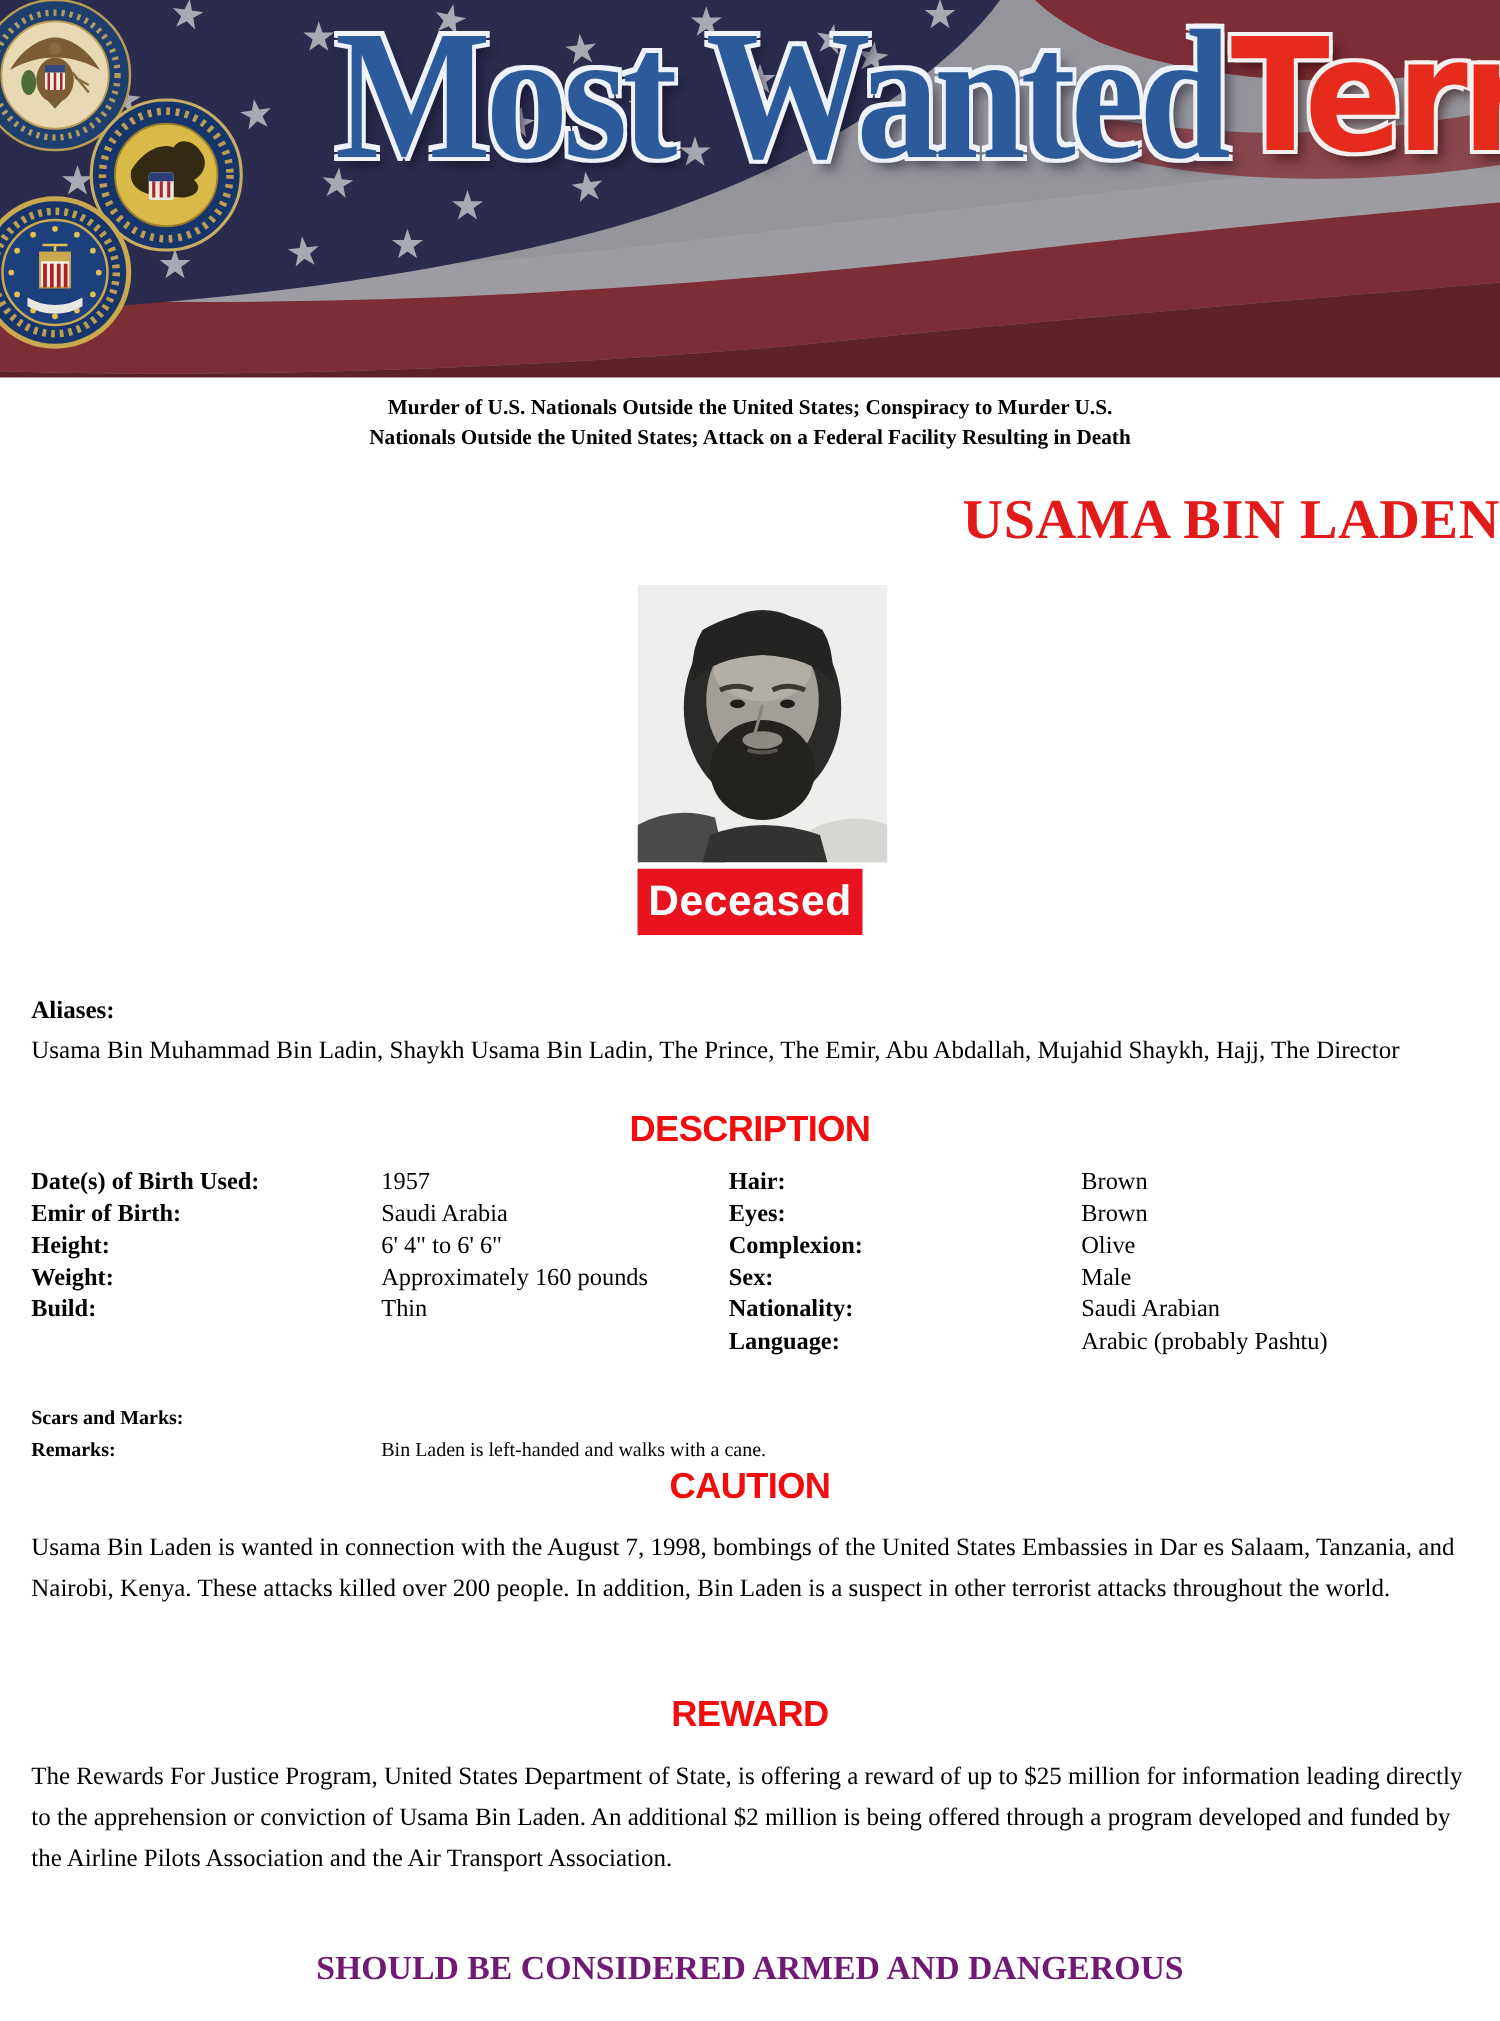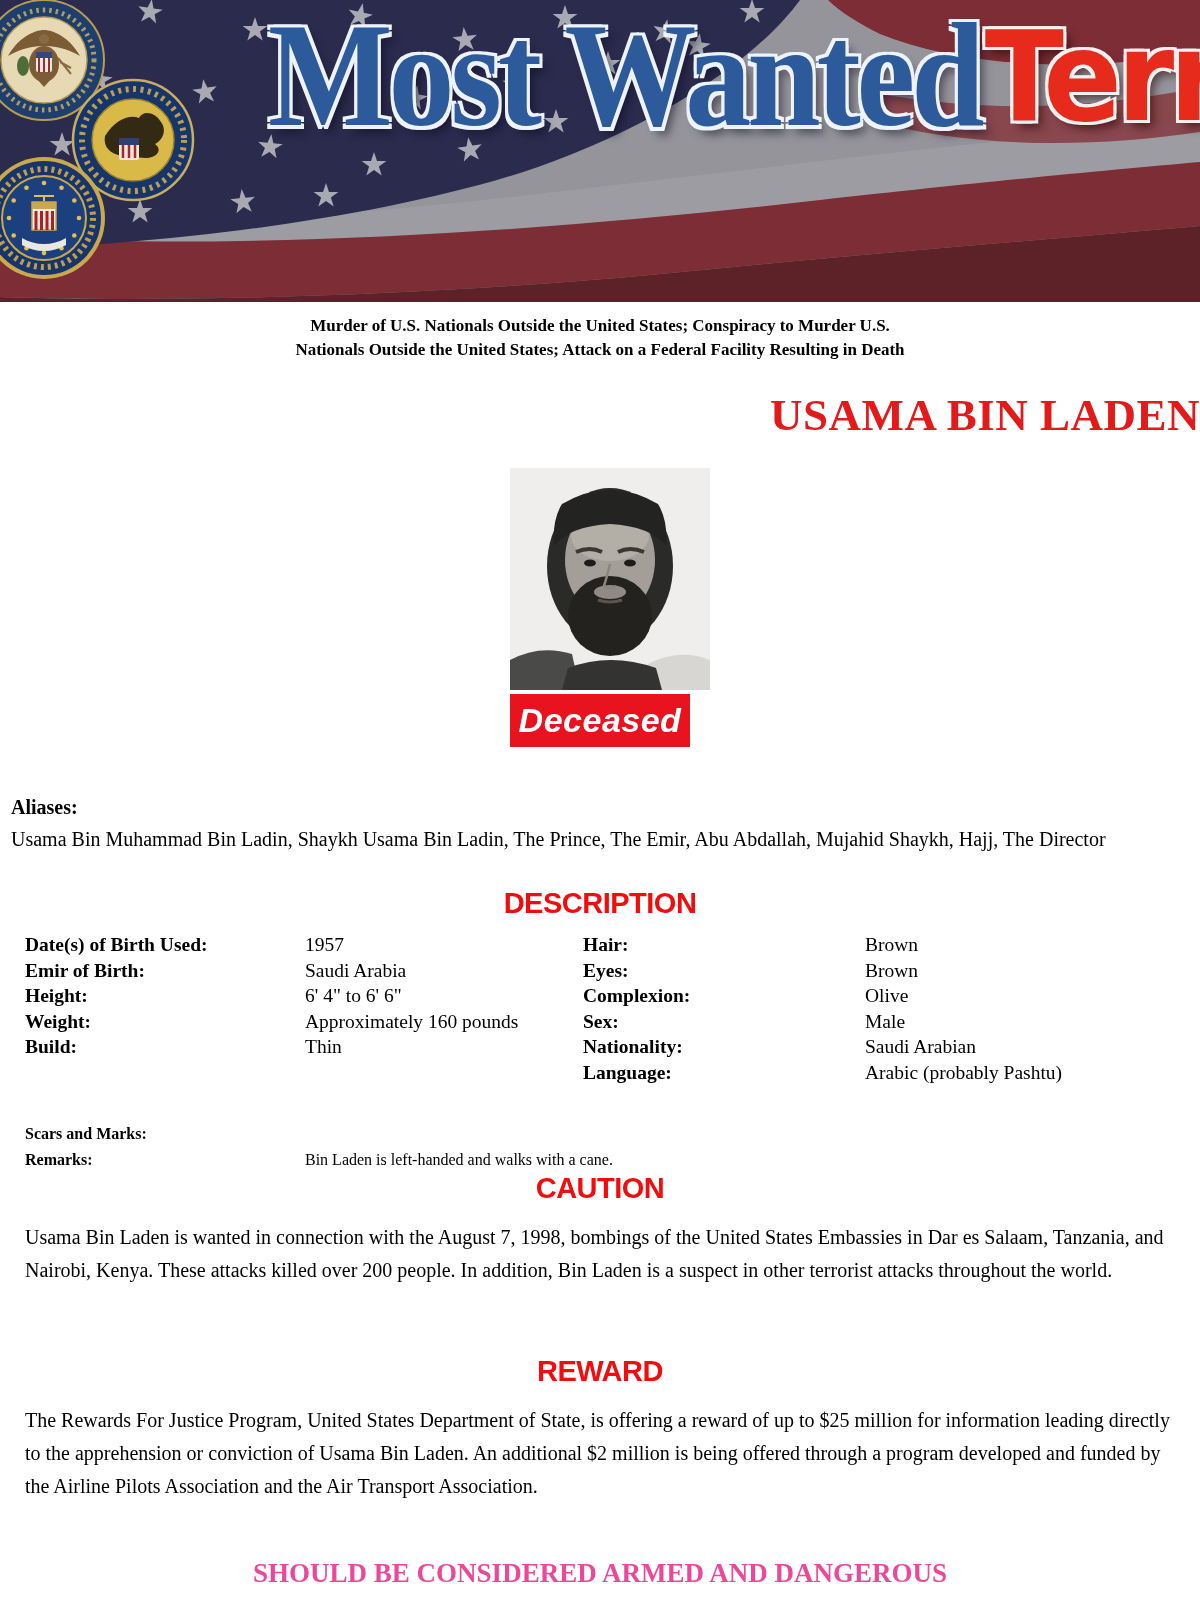--- a/index.html
+++ b/index.html
@@ -18,42 +18,42 @@
     margin-top:-24px;font-family:"DejaVu Sans",sans-serif;font-weight:bold;font-size:116px;line-height:1.0;
     color:#e62a1b;letter-spacing:-5px;display:inline-block;transform:scaleY(1.08);transform-origin:top center;
     text-shadow:-3px -3px 0 #f3f0ef,3px -3px 0 #f3f0ef,-3px 3px 0 #f3f0ef,3px 3px 0 #f3f0ef,6px 7px 9px rgba(40,5,5,.6);
   }
 
   
   .charges{margin:12px 60px 0;text-align:center;font-weight:bold;font-size:17px;line-height:1.42;}
   .name{margin-top:27px;text-align:right;font-weight:bold;font-size:45px;letter-spacing:.5px;color:#e21a1a;}
 
   
-  .photo-wrap{width:180px;margin:27px auto 0;font-style:italic;}
+  .photo-wrap{width:180px;margin:27px auto 0;}
   .deceased{height:53px;line-height:53px;background:#e8131f;color:#fff;text-align:center;
     font-family:"Liberation Sans",sans-serif;font-weight:bold;font-size:34px;letter-spacing:.5px;}
 
   
-  .aliases{margin:44px 11px 0;font-size:20px;line-height:32px;}
+  .aliases{margin:44px 25px 0;font-size:20px;line-height:32px;}
   .aliases-label{font-weight:bold;display:block;}
 
   
   .sec-head{text-align:center;color:#f10d0d;font-family:"Liberation Sans",sans-serif;font-weight:bold;font-size:29px;letter-spacing:-.5px;}
   .h-desc{margin-top:32px;}
   .h-caution{}
   .h-reward{margin-top:68px;}
 
   
   .desc-table{margin:12px 25px 0;display:grid;grid-template-columns:280px 278px 282px 1fr;font-size:19.5px;line-height:25.5px;}
   .extra-table{margin:36px 25px 0;display:grid;grid-template-columns:280px 1fr;font-size:16px;line-height:25.5px;}
   .lbl{font-weight:bold;}
 
   
   .body-text{margin:16px 25px 0;font-size:20px;line-height:33px;}
-  .warning{margin-top:55px;text-align:center;color:#ec4899;font-weight:bold;font-size:27px;}
+  .warning{margin-top:55px;text-align:center;color:#701a75;font-weight:bold;font-size:27px;}
 </style>
 </head>
 <body>
 
 <div class="banner">
   <svg width="1200" height="302" viewBox="0 0 1200 302">
     <defs>
       <path id="star" d="M0,-13L3,-4L12.4,-4L4.9,1.6L7.7,10.6L0,5.1L-7.7,10.6L-4.9,1.6L-12.4,-4L-3,-4Z"></path>
     </defs>
     <rect width="1200" height="302" fill="#95949b"></rect>

